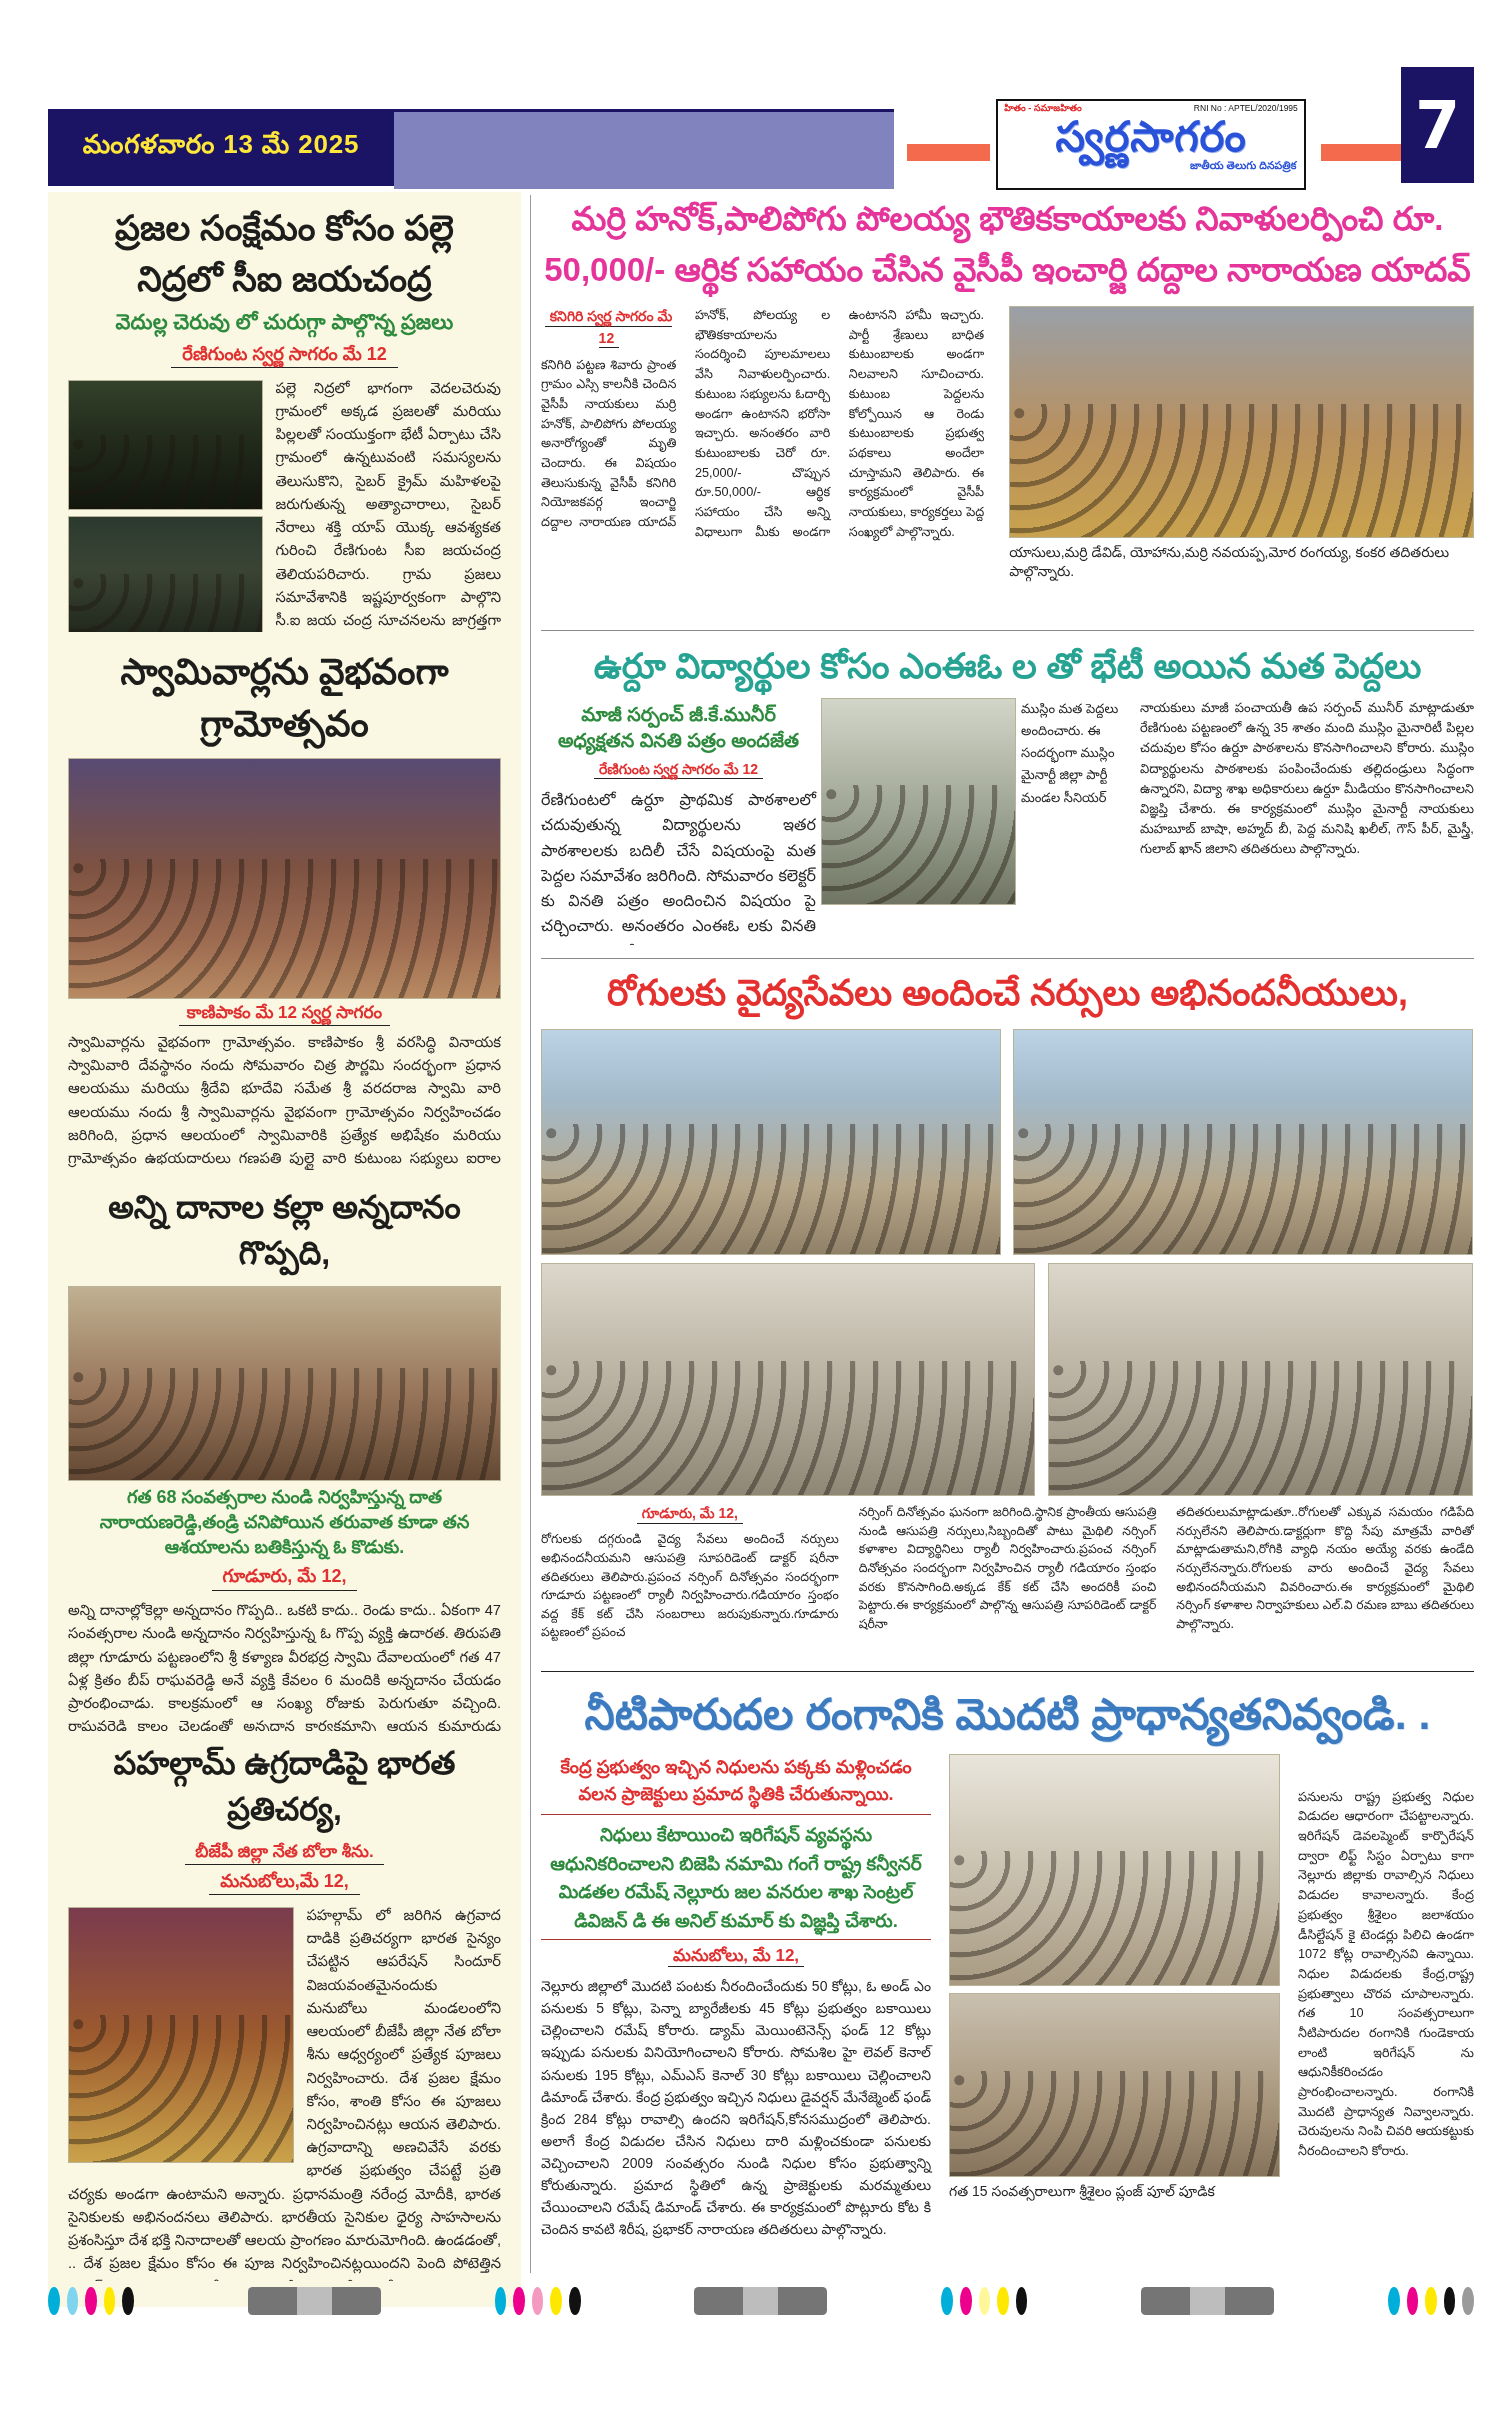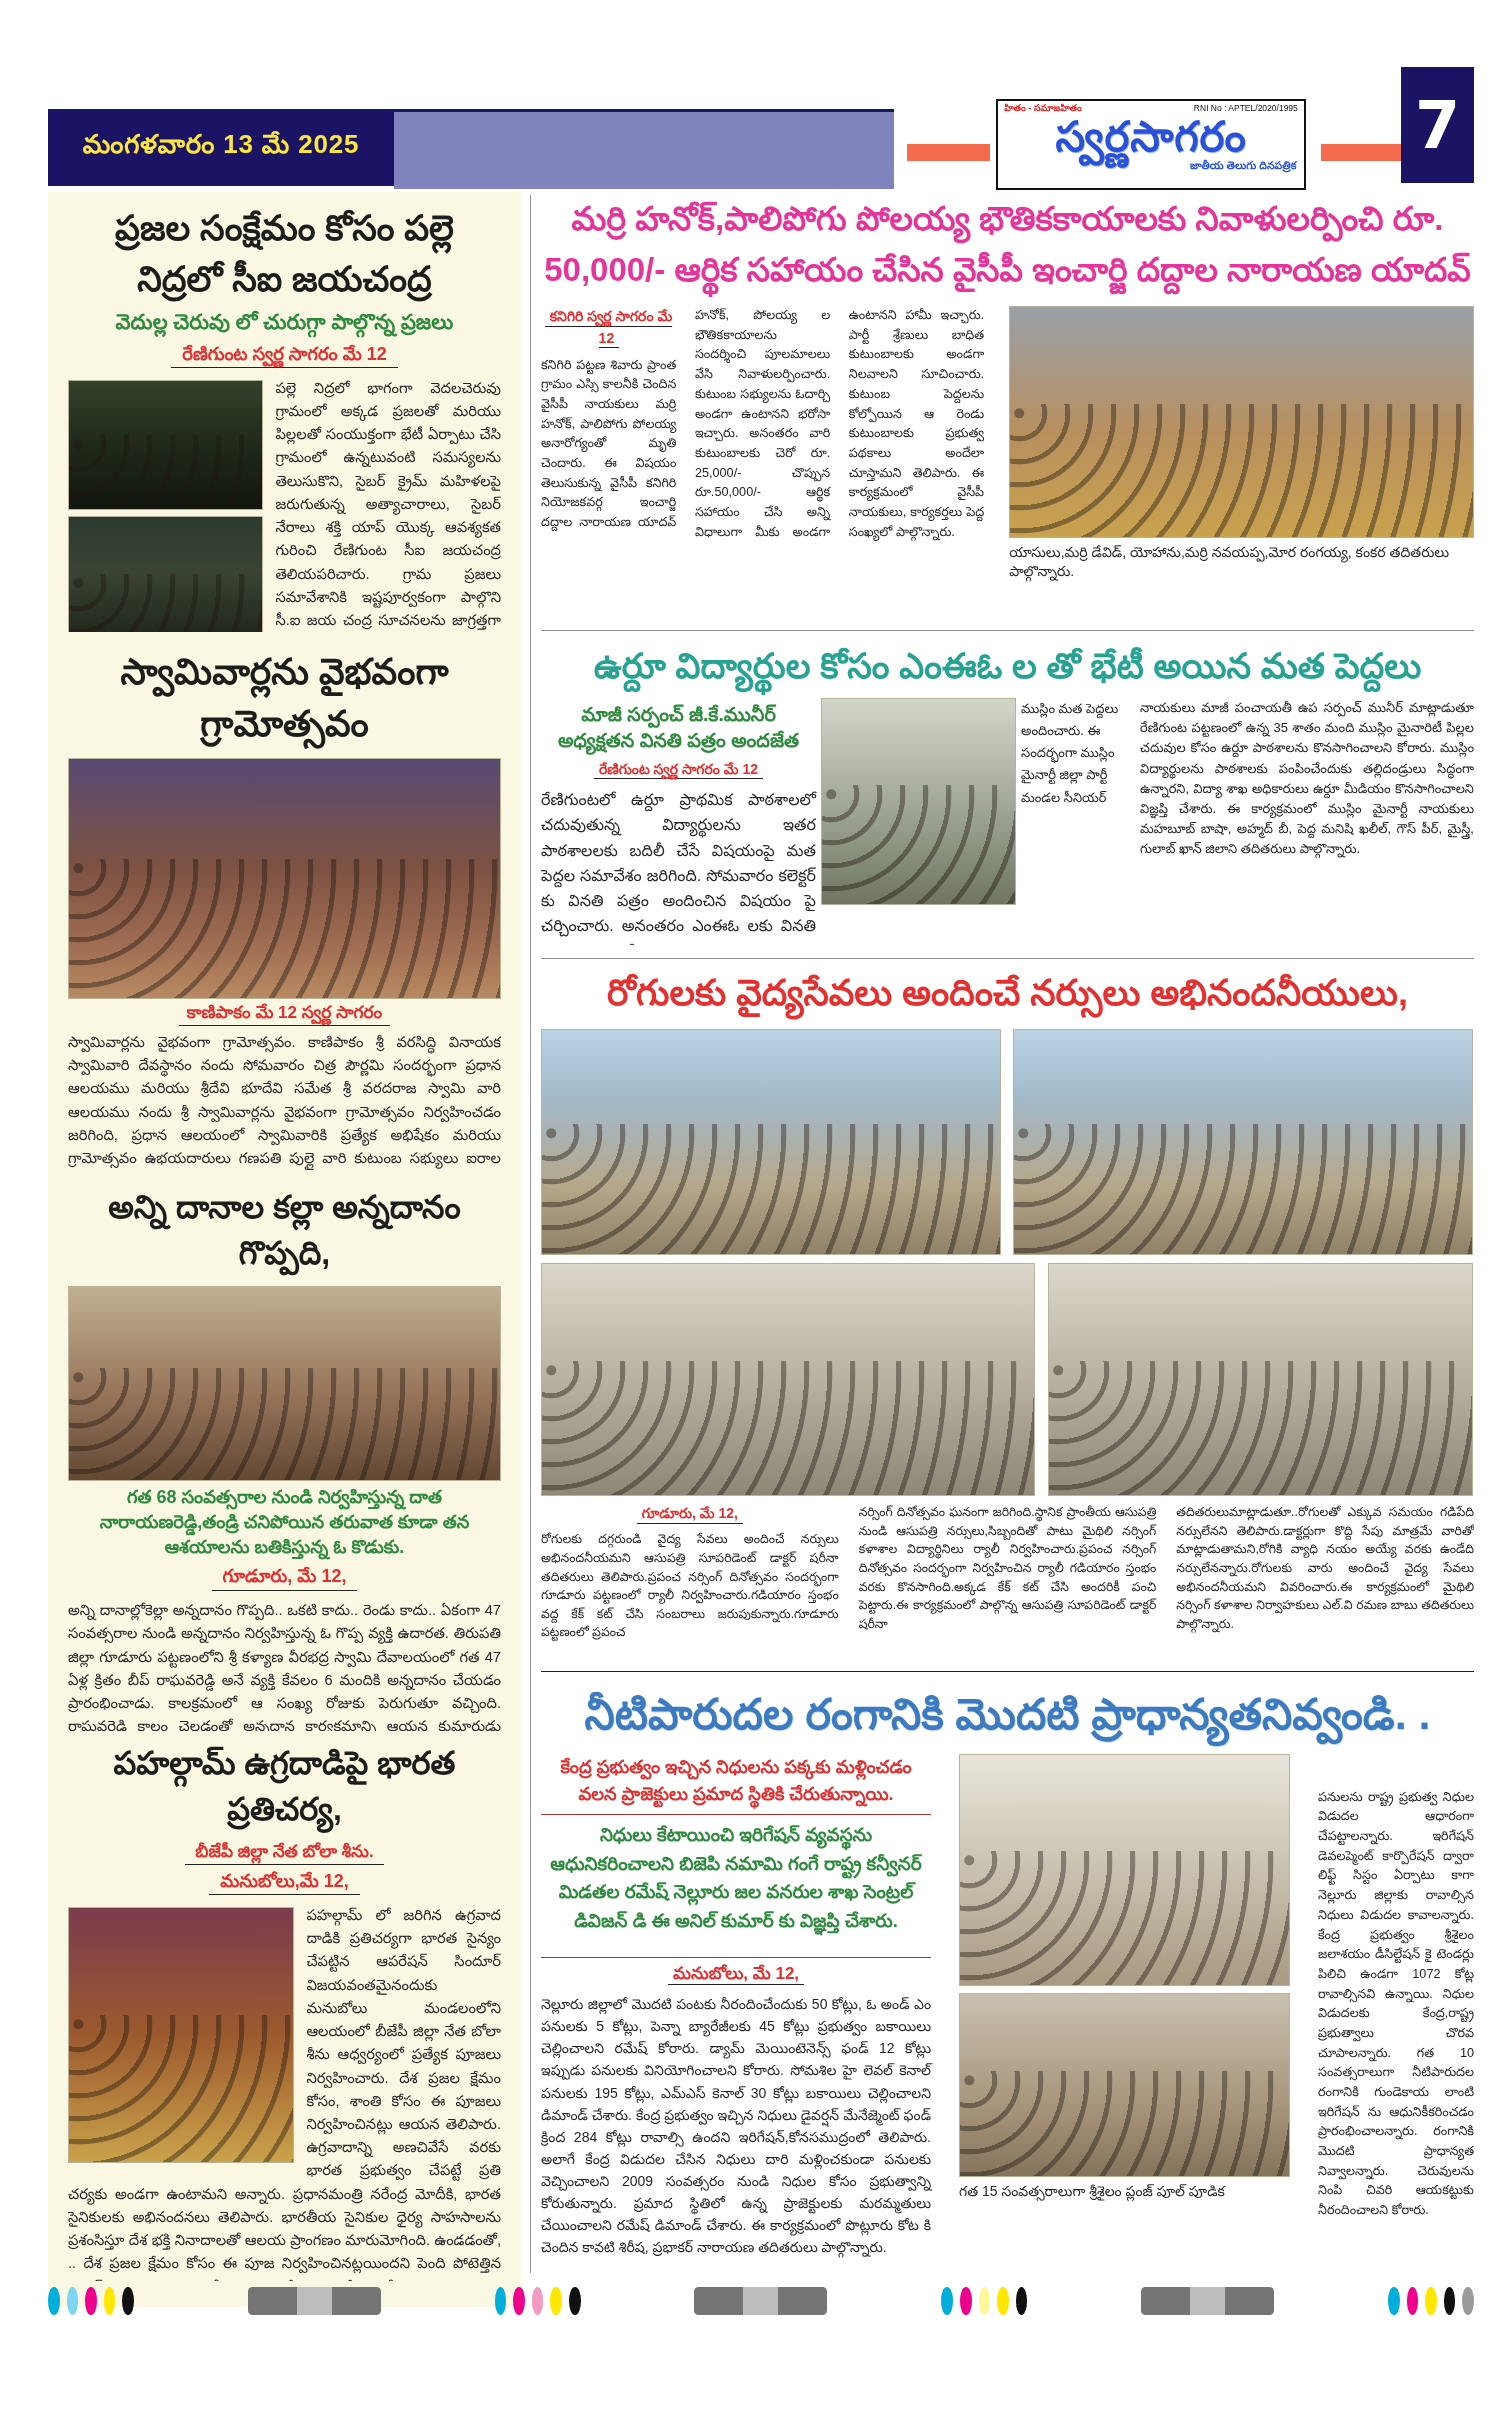--- a/index.html
+++ b/index.html
@@ -73,26 +73,26 @@
   .f-narrow{width:114px;font-size:13px;line-height:1.7;}
   .f-right{flex:1;font-size:13px;line-height:1.55;text-align:justify;}
   .art-g{padding-top:9.3px;margin-top:12.4px;}
   .hl-red{color:#e53030;font-weight:bold;font-size:36px;text-align:center;line-height:1.3;margin:1.5px 0 12.4px;}
   .g-photos-row{display:flex;gap:12.4px;margin-bottom:7.7px;}
   .g-text{display:flex;gap:20px;margin-top:7.7px;}
   .g-col{flex:1;font-size:12.4px;line-height:1.5;text-align:justify;}
   .art-h{border-top:1.5px solid #222;padding-top:10.8px;margin-top:14px;}
   .hl-blue{color:#3c7bc0;font-weight:bold;font-size:43px;text-align:center;line-height:1.25;margin:4.6px 0 12.4px;
            text-shadow:0.8px 0.8px 0 #cfe0f2;}
-  .h-row{display:flex;gap:28px;justify-content:center;}
+  .h-row{display:flex;gap:18px;justify-content:center;}
   .h-left{width:390px;}
   .intro-red{color:#e03030;font-size:18px;font-weight:bold;text-align:center;line-height:1.5;
              border-bottom:1.5px solid #a33;padding-bottom:6.2px;margin-bottom:6.2px;}
   .intro-green{color:#2e8b3d;font-size:18.5px;font-weight:bold;text-align:center;line-height:1.55;
-               border-bottom:1.5px solid #a33;padding-bottom:21px;margin-bottom:6.2px;}
+               border-bottom:1.5px solid #a33;padding-bottom:3px;margin-bottom:6.2px;}
   .h-left .body-txt{font-size:14px;}
   .h-mid{width:331px;}
   .h-right{flex:1;font-size:12.7px;line-height:1.55;text-align:justify;margin-top:34px;}
   
   .regmarks{position:absolute;left:48px;top:2285px;width:1426px;height:31px;
             display:flex;justify-content:space-between;align-items:center;}
   .ovals{display:flex;gap:7px;}
   .oval{width:11.6px;height:28px;border-radius:50%;}
   .bar{width:133px;height:28px;border-radius:4.6px;
        background:linear-gradient(90deg,#757575 0 37%,#bdbdbd 37% 63%,#757575 63% 100%);}

